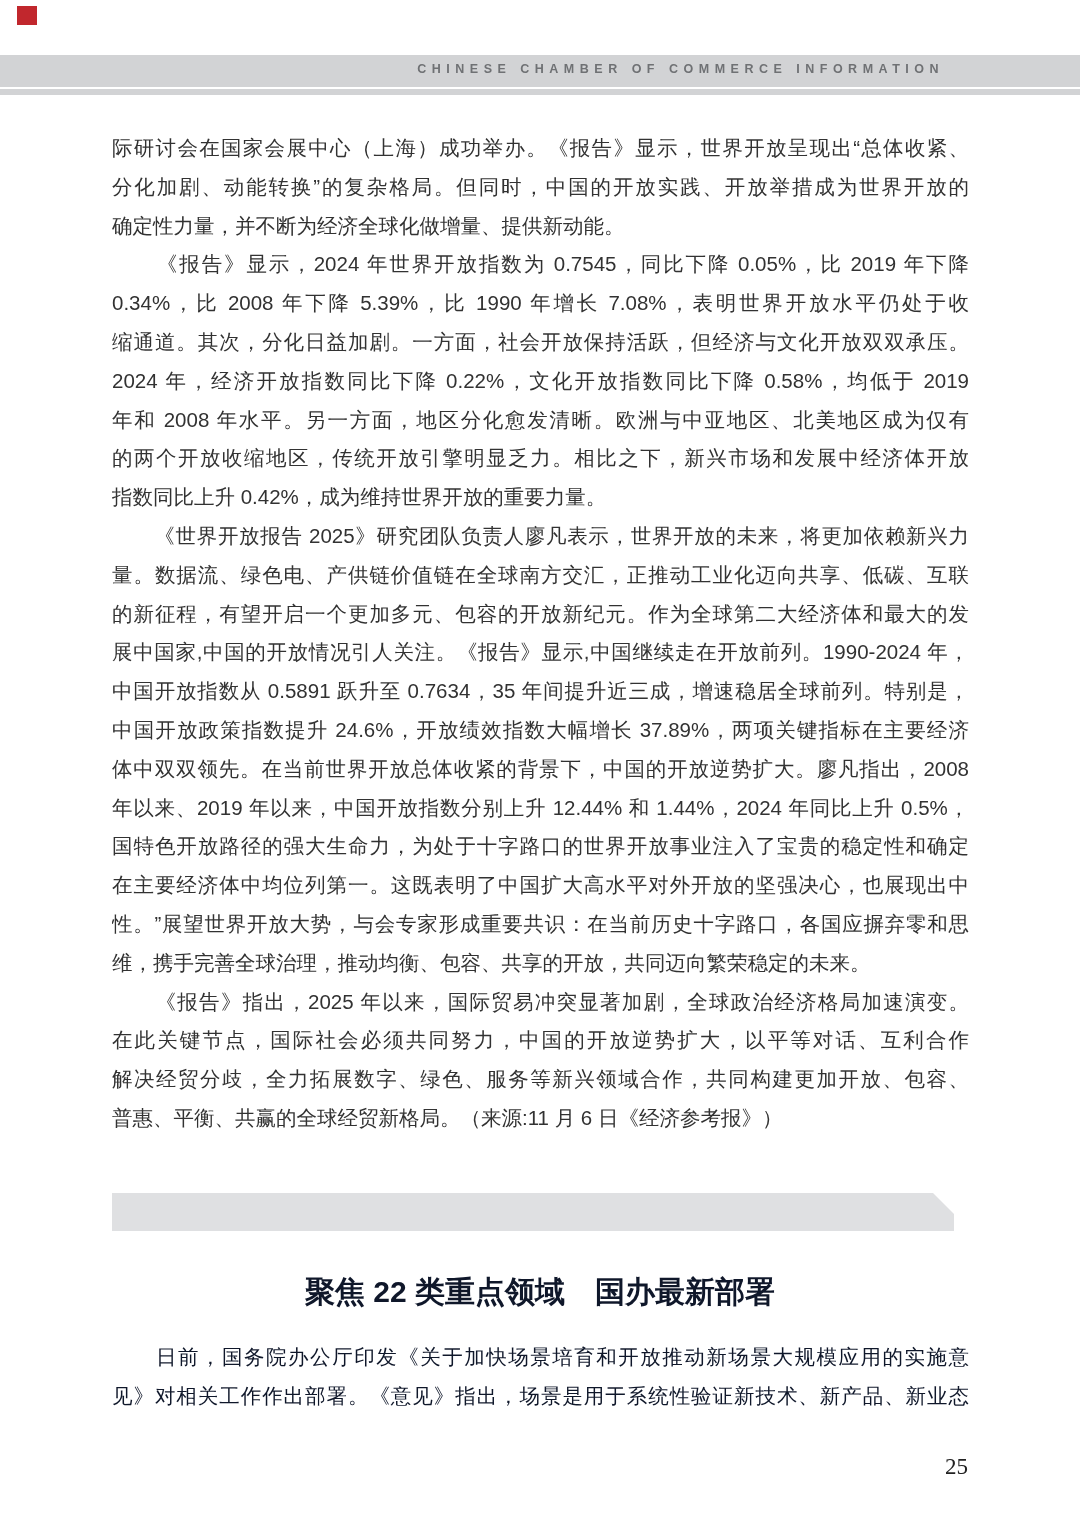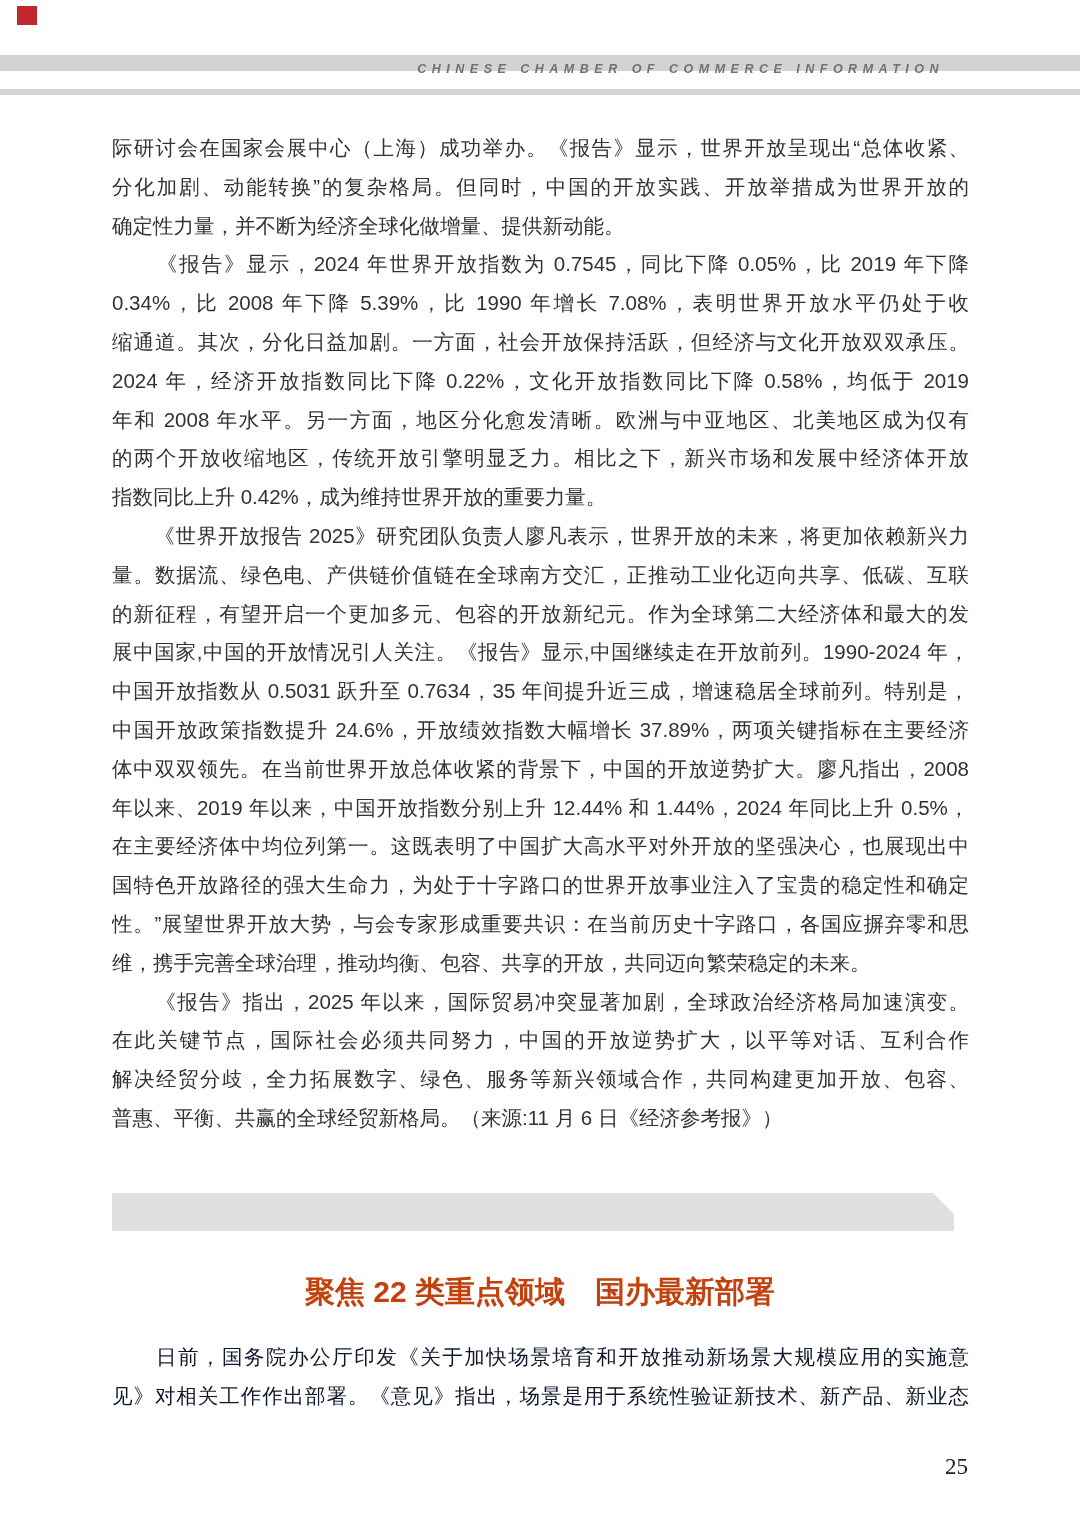--- a/index.html
+++ b/index.html
@@ -5,23 +5,22 @@
   html,body{margin:0;padding:0;}
   body{
     width:1080px;height:1525px;position:relative;background:#ffffff;
     font-family:"Liberation Sans", sans-serif;overflow:hidden;
   }
   .corner-marker{
     position:absolute;left:17px;top:6px;width:20px;height:19px;
     background:#c1272d;
   }
   .masthead-bar{
-    position:absolute;left:0;top:55px;width:1080px;height:16px;
+    position:absolute;left:0;top:55px;width:1080px;height:32px;
     background:#d2d3d5;
-    font-style:italic;
   }
   .masthead-text{
     position:absolute;right:136px;top:0;height:28px;line-height:29px;
     font-size:12.5px;font-weight:bold;letter-spacing:5.5px;color:#6f7174;
   }
   .masthead-rule{
     position:absolute;left:0;top:89px;width:1080px;height:6px;
     background:#d2d3d5;
   }
   .bodytext{
@@ -42,21 +41,21 @@
     background:#dfe0e2;
     clip-path:polygon(0 0, calc(100% - 21px) 0, 100% 21px, 100% 100%, 0 100%);
   }
   .section-bar-label{
     position:absolute;left:10px;top:0;height:38px;line-height:40px;
     font-family:"Liberation Serif", serif;
     font-size:29px;color:#111111;letter-spacing:4px;margin-top:40px;
   }
   .article-title{
     position:absolute;left:0;top:1272px;width:1080px;height:40px;line-height:40px;
-    text-align:center;font-size:30px;font-weight:bold;color:#c2410c;
+    text-align:center;font-size:30px;font-weight:bold;color:#0f172a;
   }
   .policy-body{
     position:absolute;left:112px;top:1338px;width:857px;
     color:#0f172a;font-size:20.5px;
   }
   .page-number{
     position:absolute;left:0;top:1452px;width:968px;height:30px;line-height:30px;
     text-align:right;font-family:Liberation Serif, serif;
     font-size:23px;color:#222222;
   }
@@ -81,26 +80,26 @@
   <div class="line">缩通道。其次，分化日益加剧。一方面，社会开放保持活跃，但经济与文化开放双双承压。</div>
   <div class="line">2024 年，经济开放指数同比下降 0.22%，文化开放指数同比下降 0.58%，均低于 2019</div>
   <div class="line">年和 2008 年水平。另一方面，地区分化愈发清晰。欧洲与中亚地区、北美地区成为仅有</div>
   <div class="line">的两个开放收缩地区，传统开放引擎明显乏力。相比之下，新兴市场和发展中经济体开放</div>
   <div class="line end">指数同比上升 0.42%，成为维持世界开放的重要力量。</div>
 
   <div class="line">　　《世界开放报告 2025》研究团队负责人廖凡表示，世界开放的未来，将更加依赖新兴力</div>
   <div class="line">量。数据流、绿色电、产供链价值链在全球南方交汇，正推动工业化迈向共享、低碳、互联</div>
   <div class="line">的新征程，有望开启一个更加多元、包容的开放新纪元。作为全球第二大经济体和最大的发</div>
   <div class="line">展中国家,中国的开放情况引人关注。《报告》显示,中国继续走在开放前列。1990-2024 年，</div>
-  <div class="line">中国开放指数从 0.5031 跃升至 0.7634，35 年间提升近三成，增速稳居全球前列。特别是，</div>
+  <div class="line">中国开放指数从 0.5891 跃升至 0.7634，35 年间提升近三成，增速稳居全球前列。特别是，</div>
   <div class="line">中国开放政策指数提升 24.6%，开放绩效指数大幅增长 37.89%，两项关键指标在主要经济</div>
   <div class="line">体中双双领先。在当前世界开放总体收紧的背景下，中国的开放逆势扩大。廖凡指出，2008</div>
   <div class="line">年以来、2019 年以来，中国开放指数分别上升 12.44% 和 1.44%，2024 年同比上升 0.5%，</div>
+  <div class="line">国特色开放路径的强大生命力，为处于十字路口的世界开放事业注入了宝贵的稳定性和确定</div>
   <div class="line">在主要经济体中均位列第一。这既表明了中国扩大高水平对外开放的坚强决心，也展现出中</div>
-  <div class="line">国特色开放路径的强大生命力，为处于十字路口的世界开放事业注入了宝贵的稳定性和确定</div>
   <div class="line">性。”展望世界开放大势，与会专家形成重要共识：在当前历史十字路口，各国应摒弃零和思</div>
   <div class="line end">维，携手完善全球治理，推动均衡、包容、共享的开放，共同迈向繁荣稳定的未来。</div>
 
   <div class="line">　　《报告》指出，2025 年以来，国际贸易冲突显著加剧，全球政治经济格局加速演变。</div>
   <div class="line">在此关键节点，国际社会必须共同努力，中国的开放逆势扩大，以平等对话、互利合作</div>
   <div class="line">解决经贸分歧，全力拓展数字、绿色、服务等新兴领域合作，共同构建更加开放、包容、</div>
   <div class="line flexline">
     <span>普惠、平衡、共赢的全球经贸新格局。</span>
     <span>（来源:11 月 6 日《经济参考报》）</span>
   </div>

